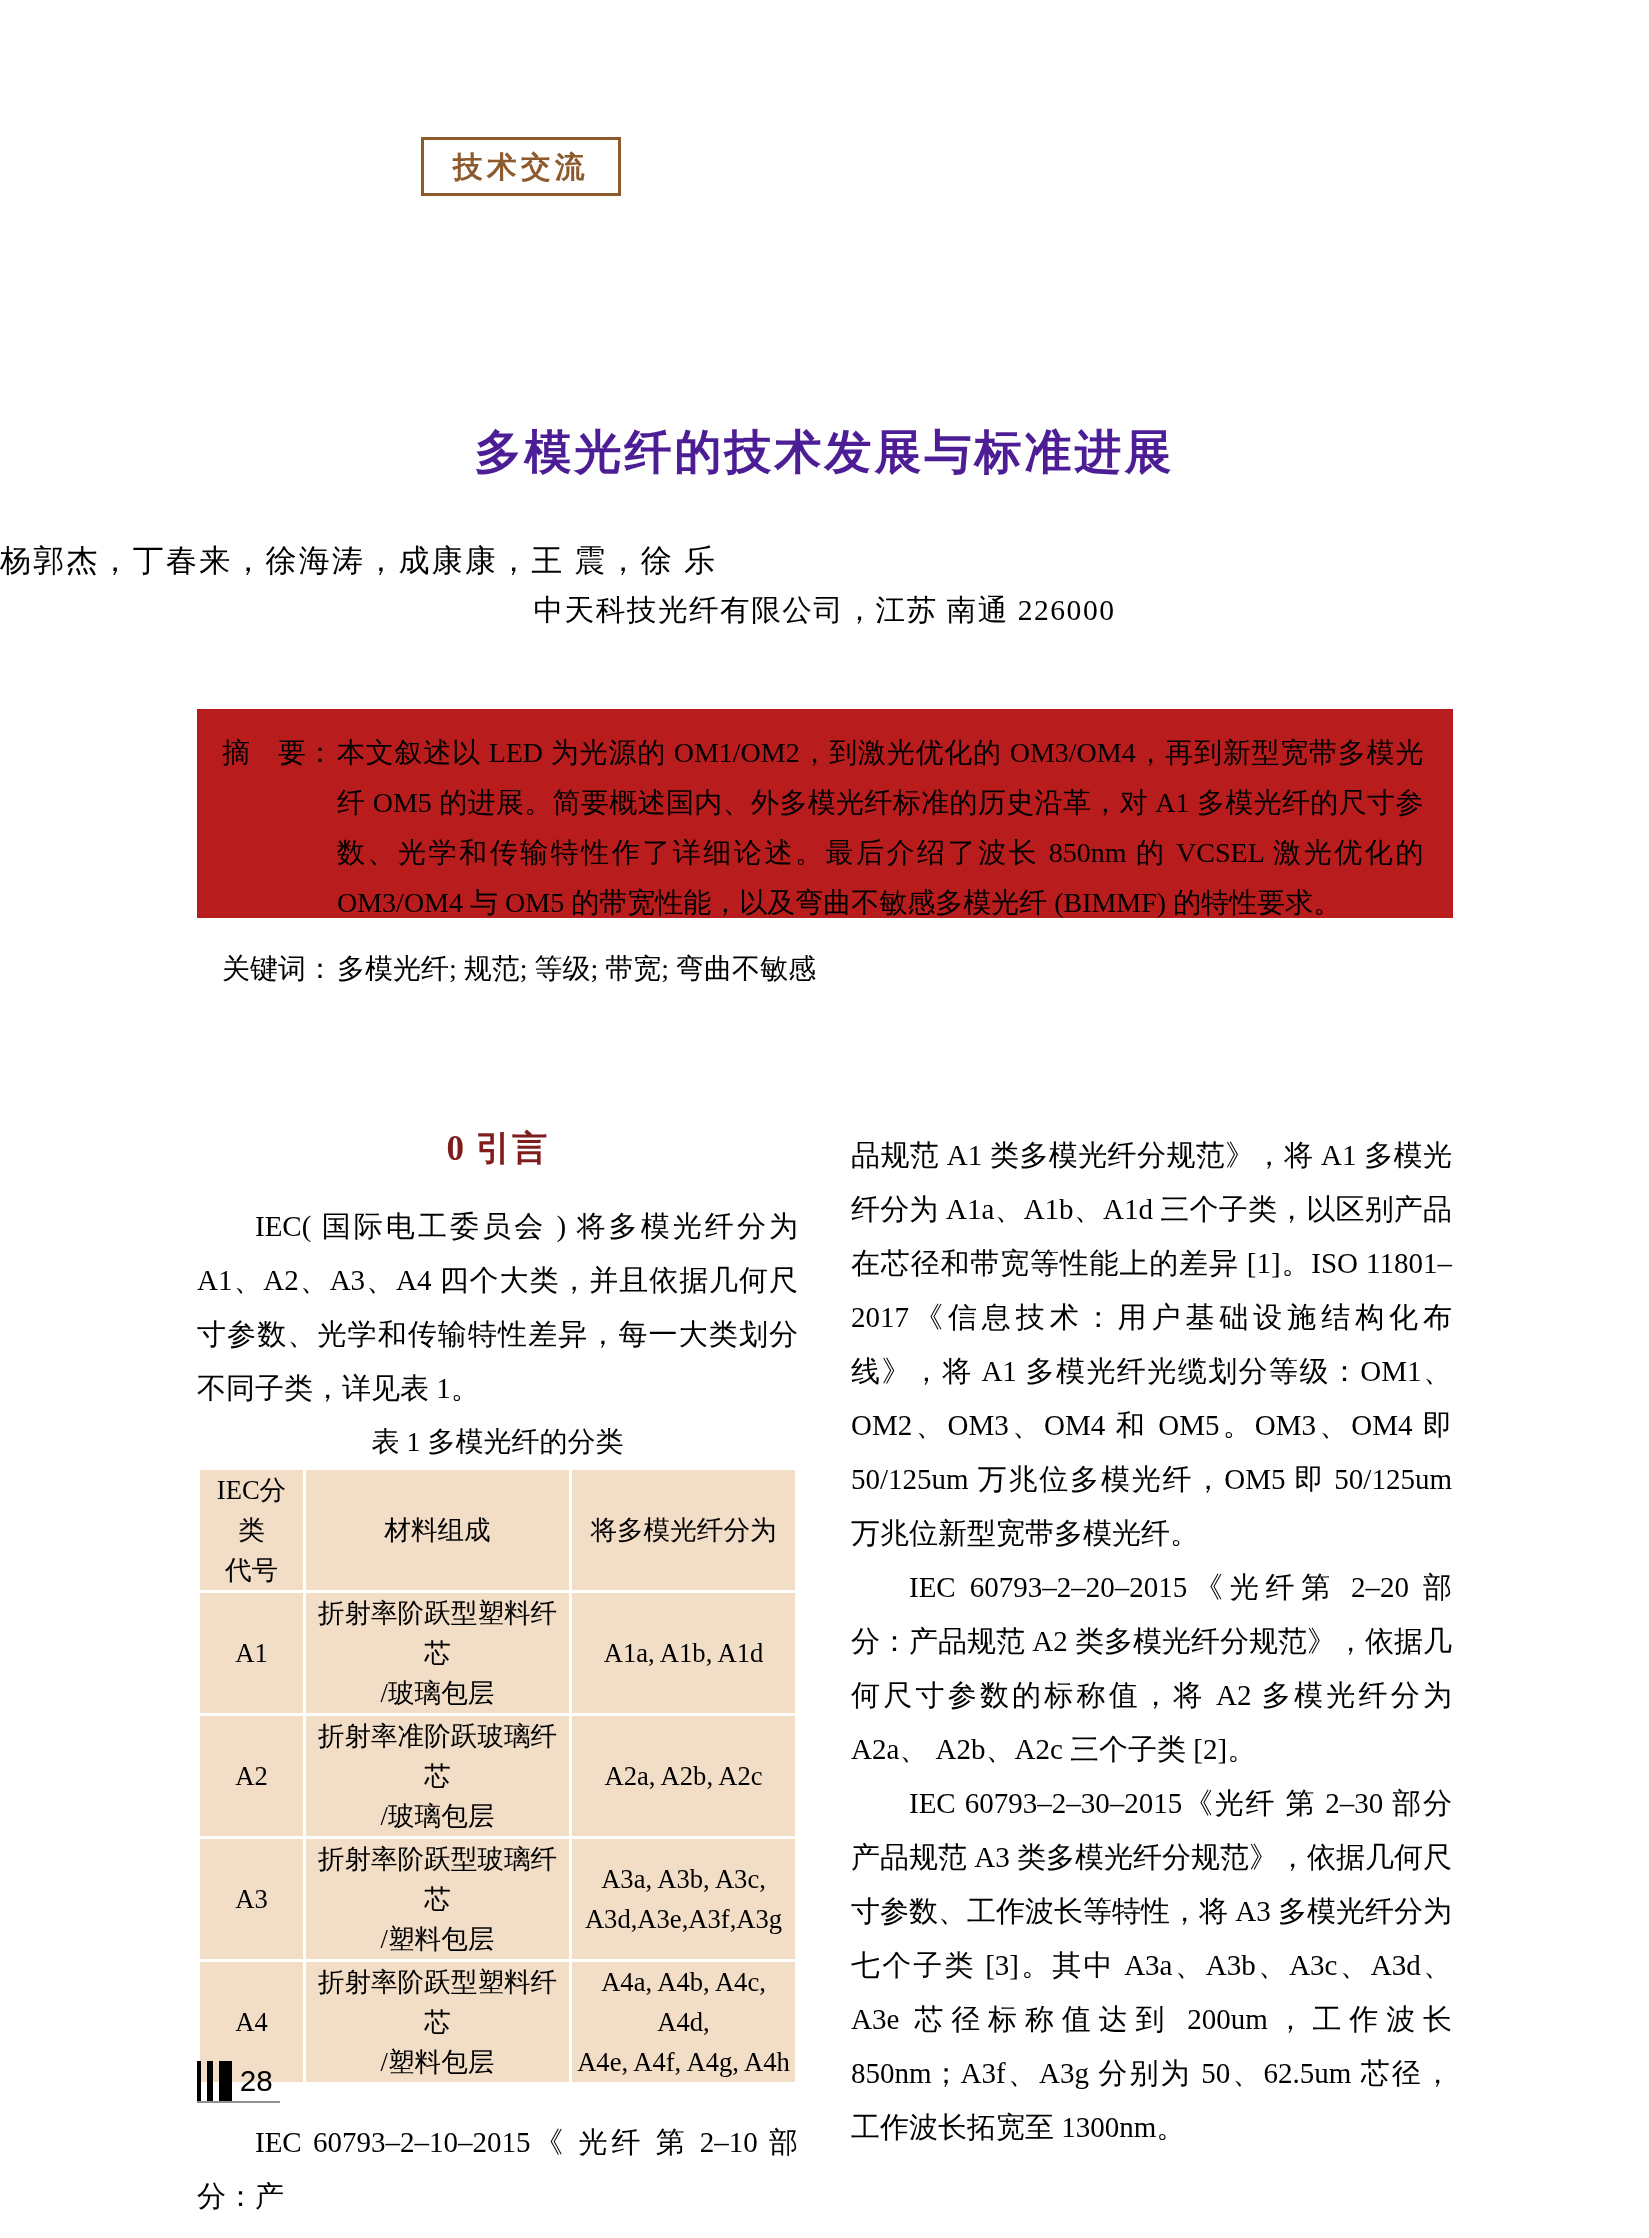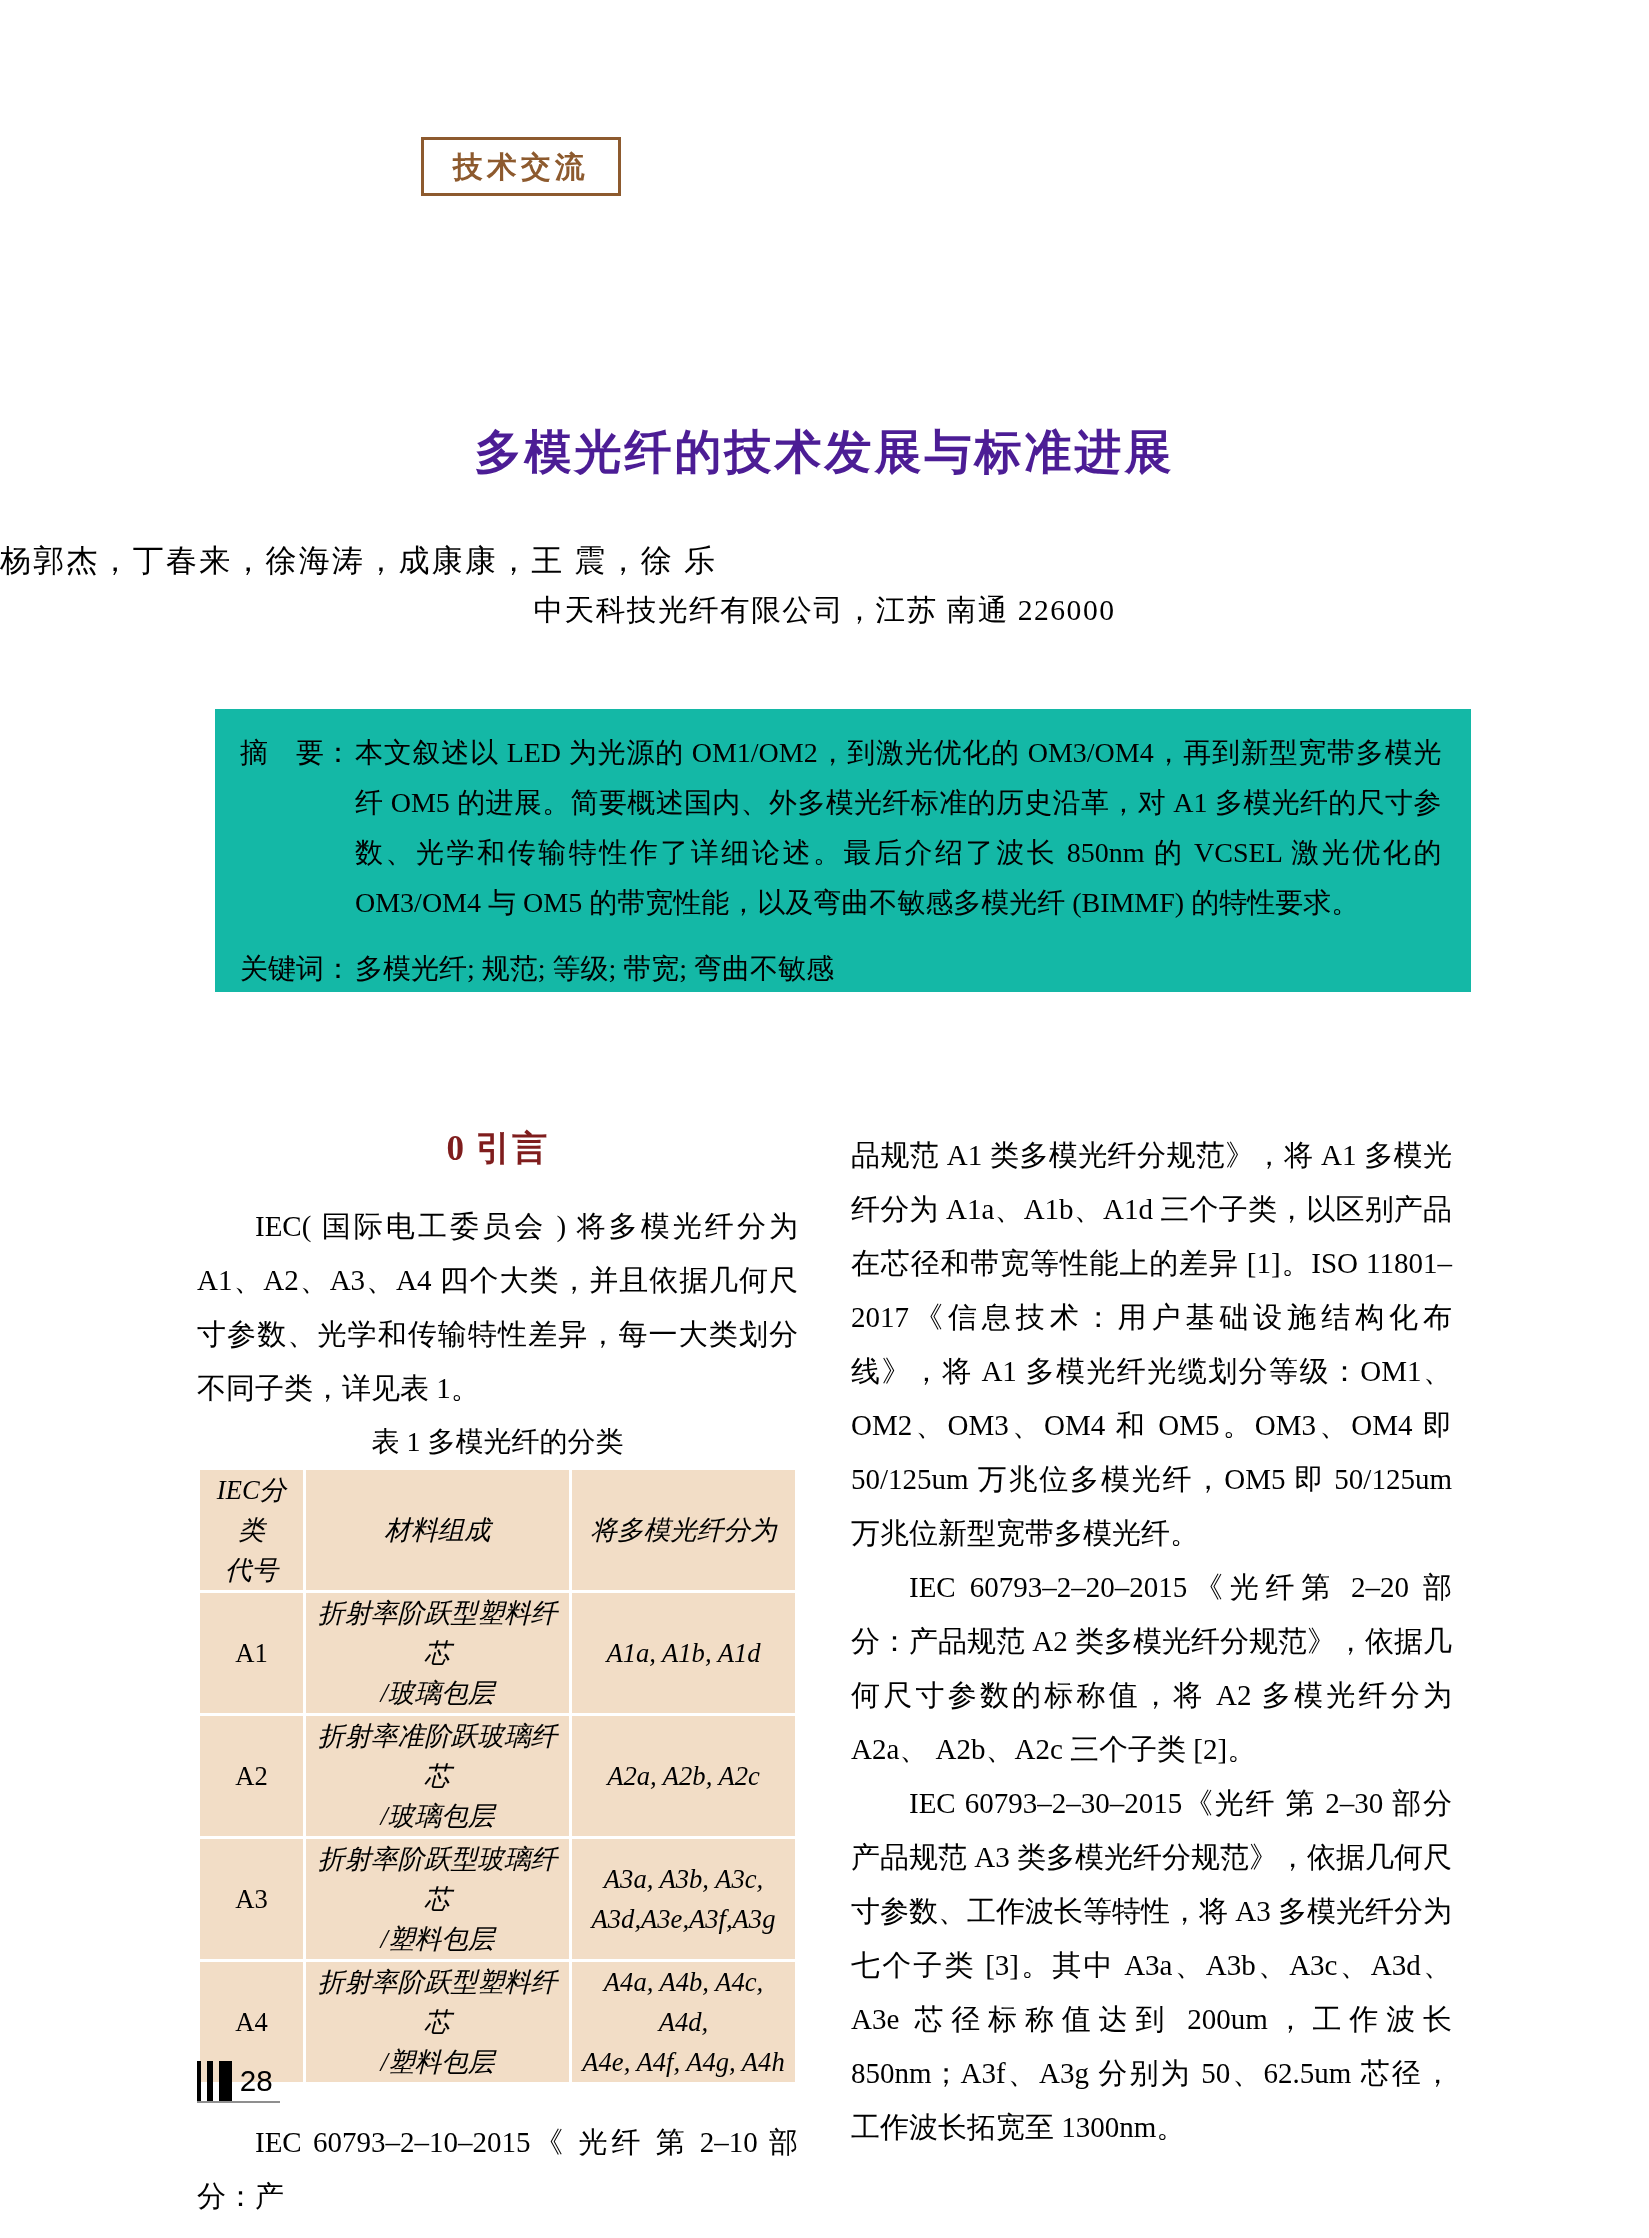--- a/index.html
+++ b/index.html
@@ -39,22 +39,22 @@
   .authors{
     position:absolute;left:0;right:0;top:542px;text-align:left;
     font-size:31px;letter-spacing:2.2px;line-height:37px;
   }
   .affiliation{
     position:absolute;left:0;right:0;top:593px;text-align:center;
     font-size:29.6px;letter-spacing:1.5px;line-height:35px;
   }
   
   .abstract-box{
-    position:absolute;left:197px;top:709px;width:1256px;height:283px;
-    background:#14b8a6;box-sizing:border-box;padding:19px 29.6px 0 25px;margin-left:18px;
+    position:absolute;left:197px;top:709px;width:1256px;height:209px;
+    background:#b91c1c;box-sizing:border-box;padding:19px 29.6px 0 25px;
   }
   .abstract-row,.keywords-row{display:flex;}
   .keywords-row{margin-top:16.3px;}
   .field-label{
     flex:none;width:115px;font-size:28px;line-height:50px;white-space:nowrap;
   }
   .field-text{
     flex:1;font-size:28px;line-height:50px;text-align:justify;text-justify:inter-ideograph;
   }
   
@@ -77,21 +77,21 @@
     margin-top:6px;text-align:center;font-size:28px;line-height:41px;
   }
   table.cls-table{
     width:100%;border-collapse:separate;border-spacing:3.7px;margin-top:5.9px;
     table-layout:fixed;
   }
   table.cls-table td{
     background:#f2ddc6;text-align:center;vertical-align:middle;
     font-size:26.6px;line-height:40px;height:92px;padding:0 4.4px;overflow:hidden;
   }
-  .cell-line{display:block;font-style:italic;}
+  .cell-line{display:block;}
   
   .footer-mark{
     position:absolute;left:197px;top:2060px;width:83px;height:41px;
     border-bottom:2.2px solid #8f8f8f;
     display:flex;align-items:center;box-sizing:content-box;
   }
   .bars{display:flex;height:40px;align-items:stretch;}
   .bar{background:#000;display:block;}
   .bar1{width:4.4px;margin-right:5.2px;}
   .bar2{width:6.6px;margin-right:5.9px;}

